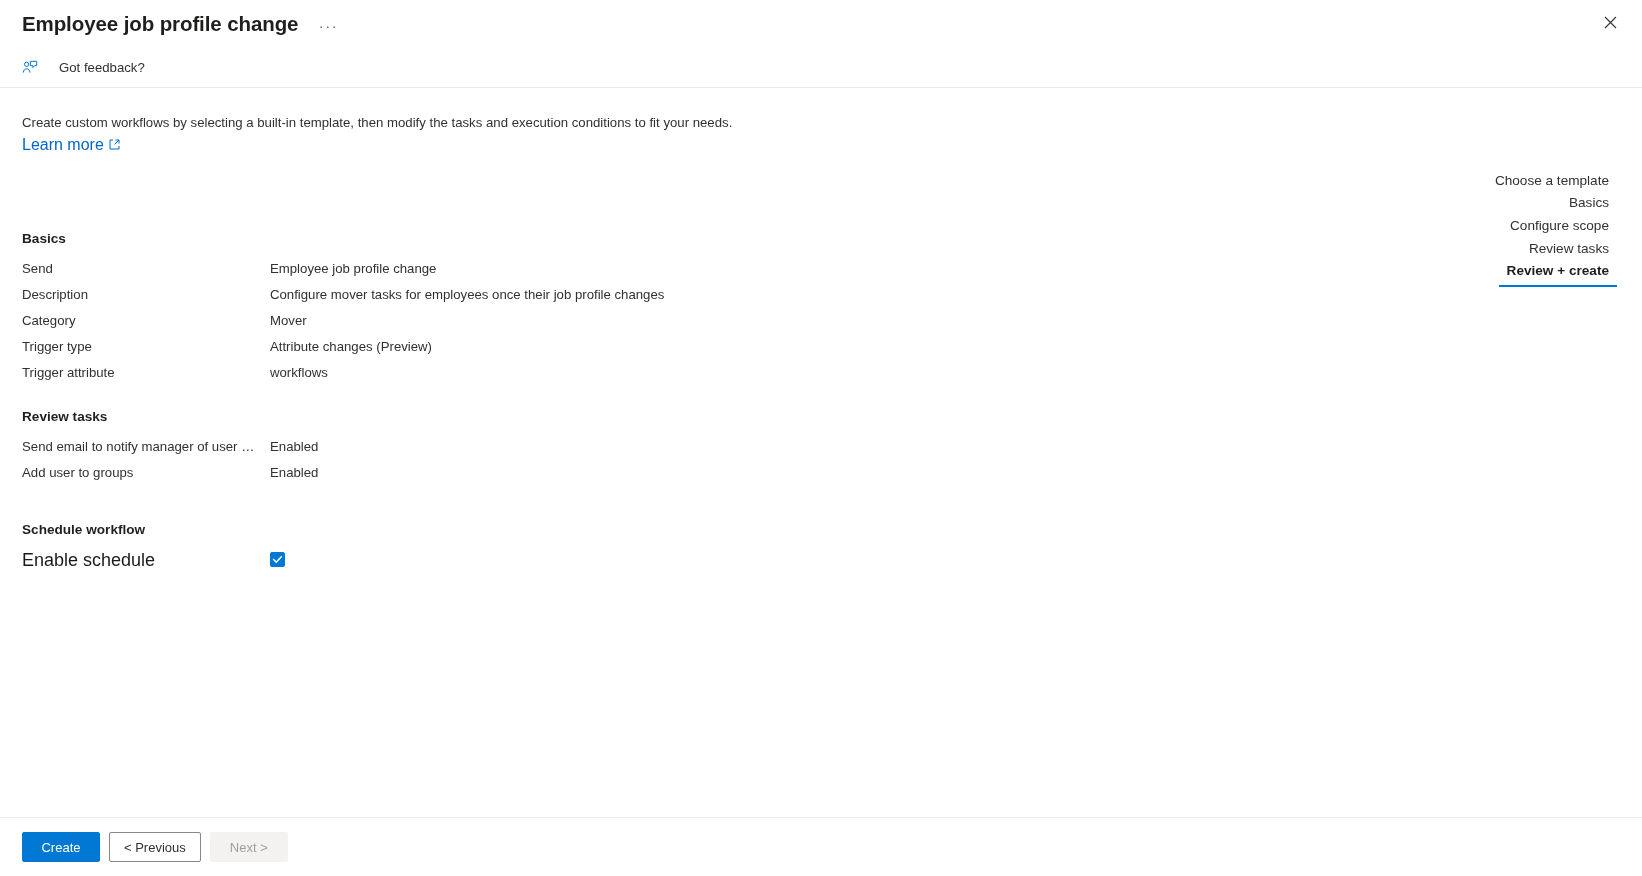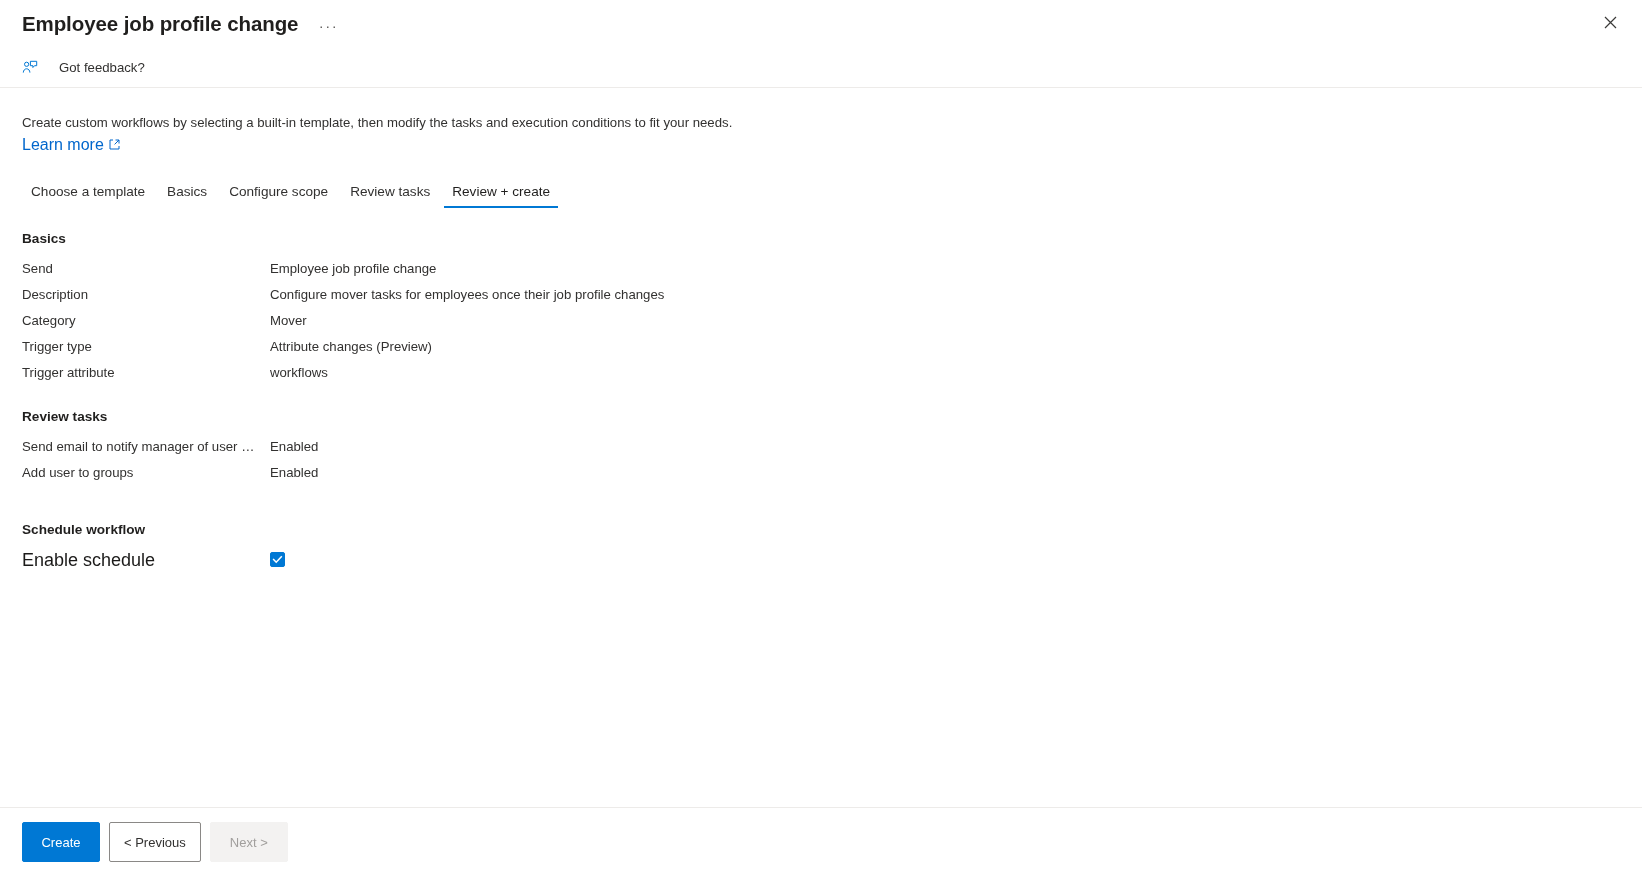--- a/index.html
+++ b/index.html
@@ -101,33 +101,34 @@
     text-decoration: none;
   }
 
   
   .tabs {
     display: flex;
     align-items: flex-end;
     margin-top: 20px;
     height: 34px;
     gap: 0;
+    flex-direction: column;
   }
   .tab {
     position: relative;
     padding: 0 11px 9px 11px;
     font-size: 13.6px;
     color: #323130;
     cursor: pointer;
     white-space: nowrap;
     line-height: 1;
   }
   .tab:first-child { margin-left: -2px; }
   .tab.selected {
-    font-weight: 400;
+    font-weight: 700;
     color: #201f1e;
   }
   .tab.selected::after {
     content: "";
     position: absolute;
     left: 3px; right: 3px;
     bottom: 0;
     height: 2px;
     background: #0078d4;
   }
@@ -187,21 +188,21 @@
   .footer {
     flex: 0 0 auto;
     border-top: 1px solid #edebe9;
     padding: 14px 22px;
     display: flex;
     align-items: center;
     gap: 9px;
     background: #ffffff;
   }
   .btn {
-    height: 40px;
+    height: 30px;
     min-width: 78px;
     padding: 0 14px;
     font-size: 13px;
     font-family: "Liberation Sans", sans-serif;
     border-radius: 2px;
     cursor: pointer;
     display: inline-flex;
     align-items: center;
     justify-content: center;
     white-space: nowrap;

